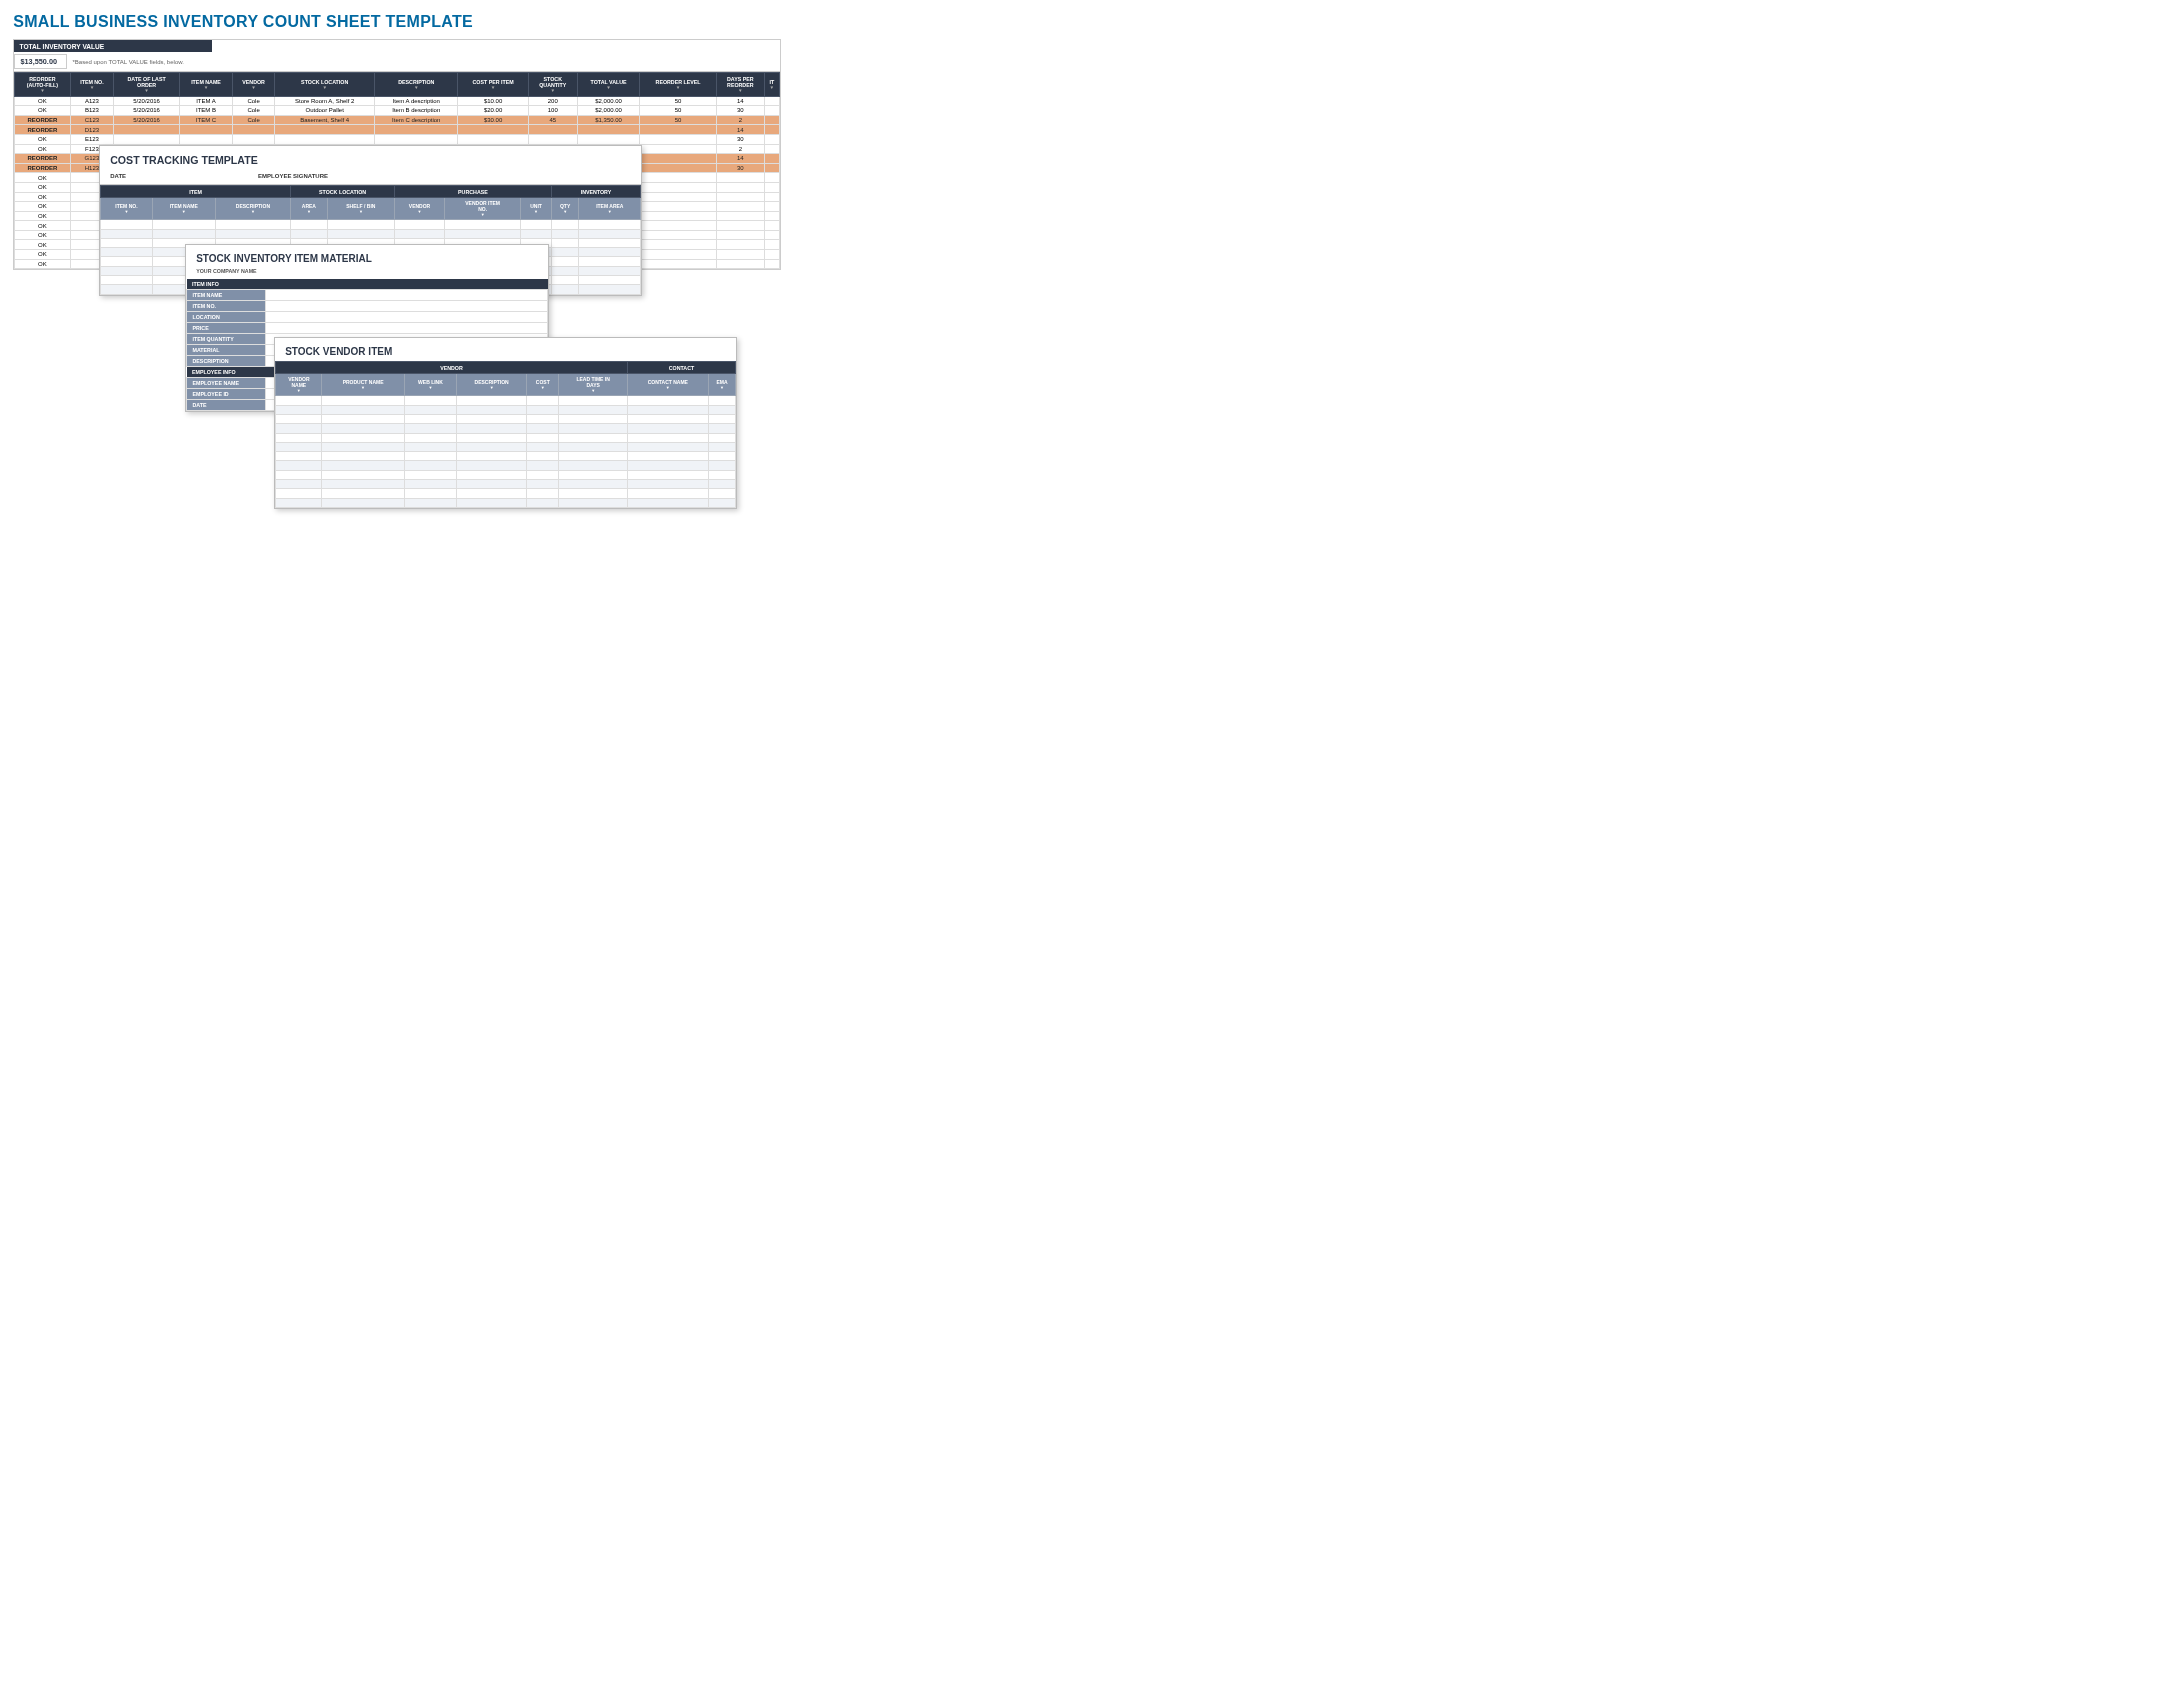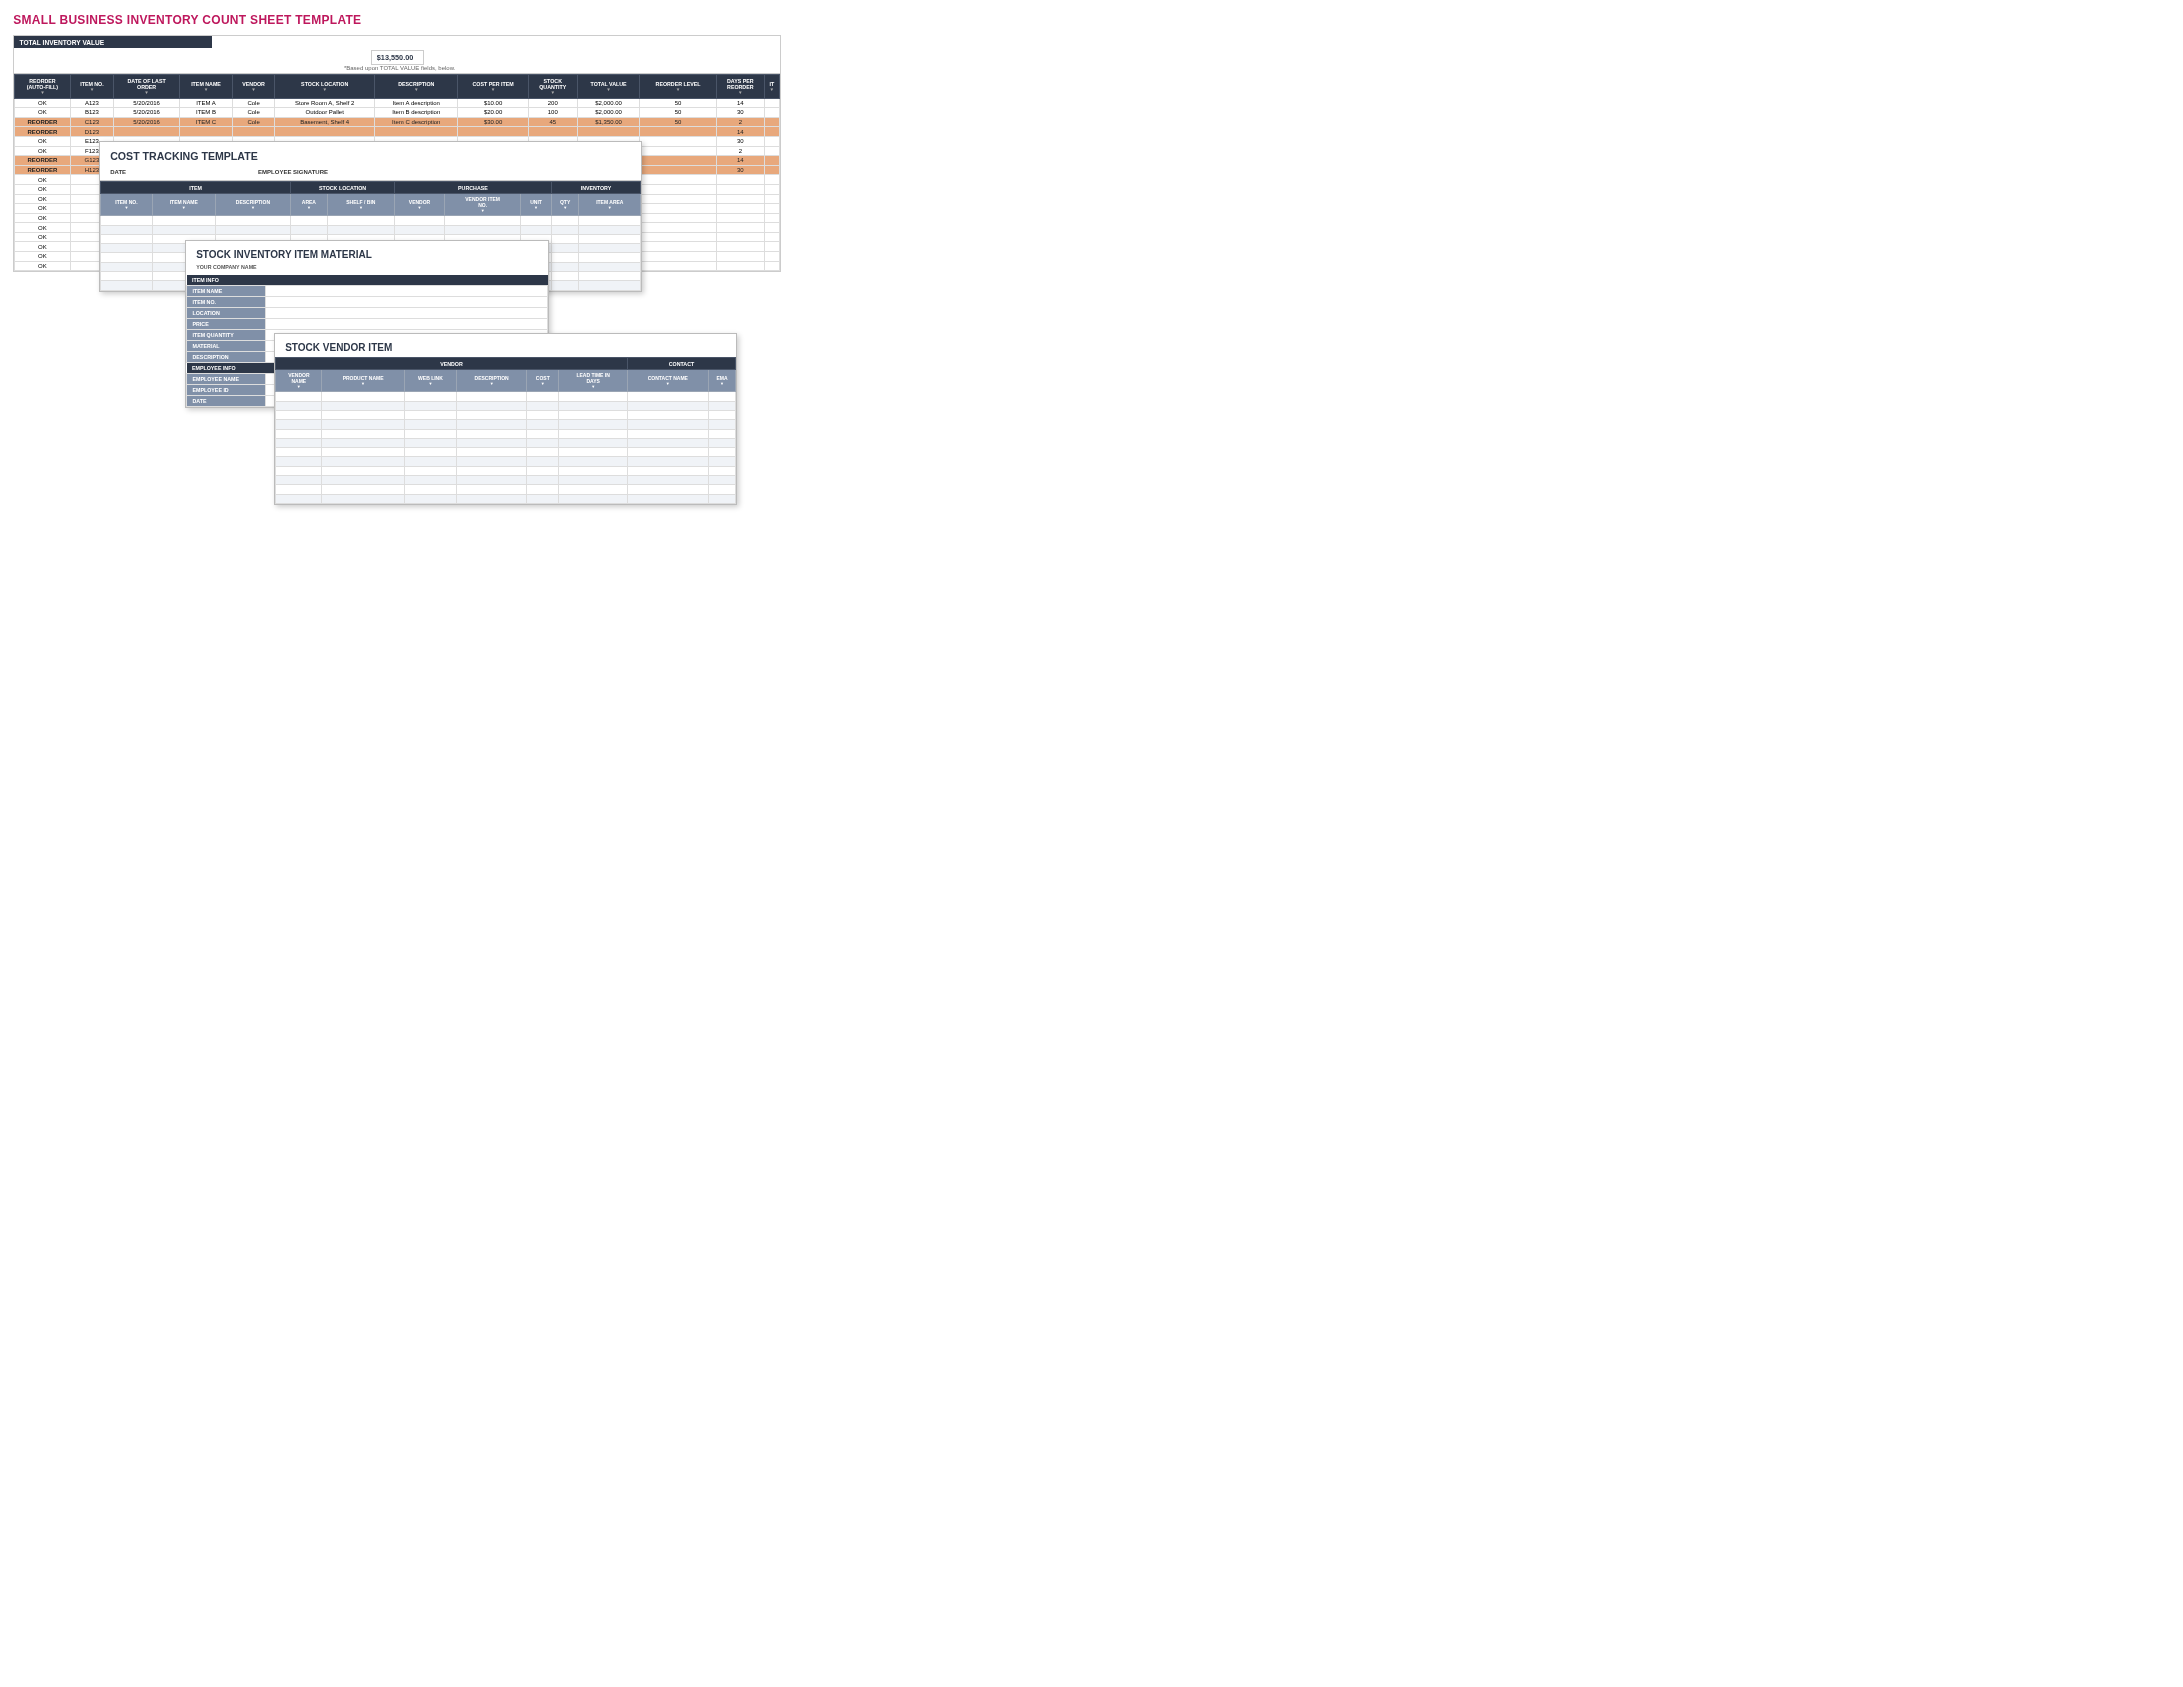--- a/index.html
+++ b/index.html
@@ -5,23 +5,23 @@
     * { box-sizing: border-box; margin: 0; padding: 0; }
     body {
       background: #ffffff;
       font-family: Arial, sans-serif;
       font-size: 7.3px;
       padding: 13.2px;
       width: 794px;
     }
 
     .page-title {
-      font-size: 12px;
-      font-weight: bold;
-      color: #be185d;
+      font-size: 16px;
+      font-weight: bold;
+      color: #0369a1;
       margin-bottom: 8px;
       letter-spacing: 0.3px;
     }
 
     
     .inventory-sheet {
       position: relative;
       z-index: 1;
       background: white;
       border: 0.7px solid #ccc;
@@ -35,21 +35,20 @@
       padding: 2.6px 5.3px;
       font-weight: bold;
       font-size: 6.6px;
       width: 198px;
     }
     .total-inventory-value-row {
       display: flex;
       align-items: center;
       padding: 2px 0;
       border-bottom: 0.7px solid #ccc;
-      flex-direction: column;
     }
     .total-value-cell {
       background: white;
       border: 0.7px solid #ccc;
       padding: 2px 5.3px;
       font-weight: bold;
       font-size: 7.3px;
       color: #2d3748;
       min-width: 53px;
     }

